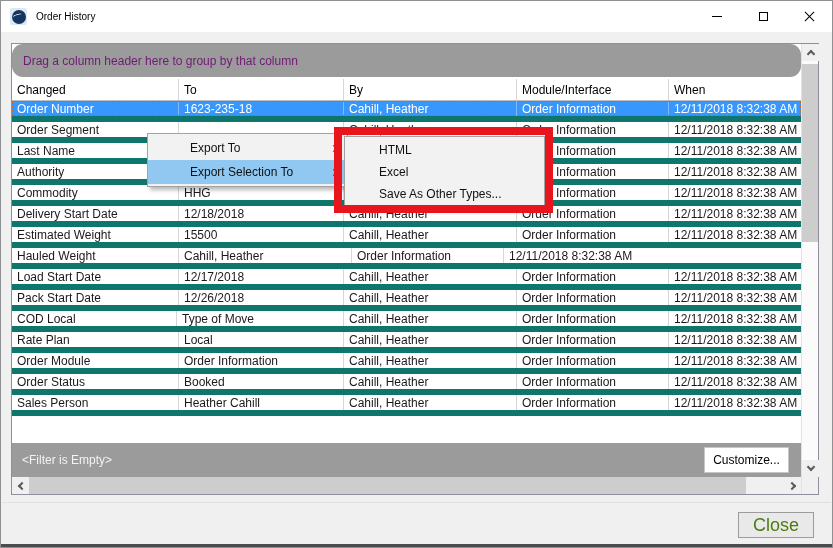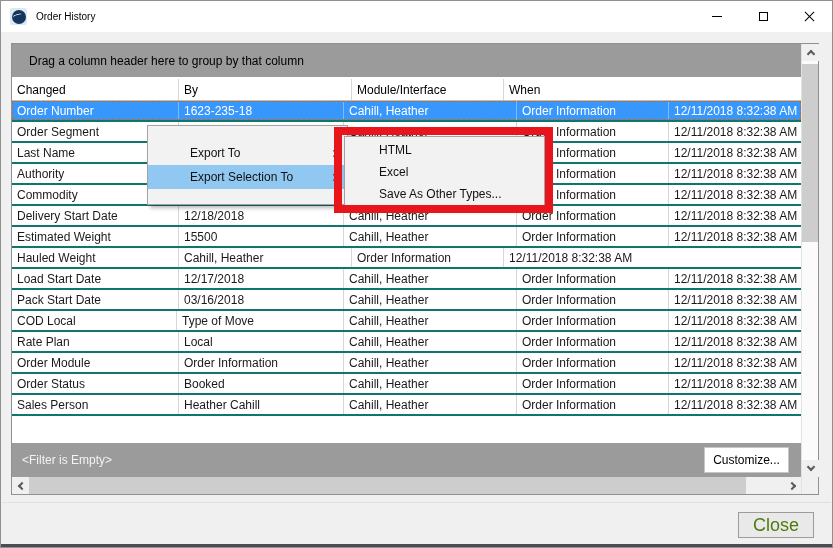--- a/index.html
+++ b/index.html
@@ -55,38 +55,38 @@
 
   
   .grid-panel {
     position:absolute; left:10px; top:42px; width:808px; height:452px;
     background:#ffffff; border:1px solid #8d9199;
     display:flex; flex-direction:row;
   }
   .grid-main { flex:1 1 auto; display:flex; flex-direction:column; min-width:0; }
 
   .group-bar {
-    height:33px; background:var(--bar-gray); color:#000000;
-    font-size:12px; display:flex; align-items:center; padding-left:17px;
-    margin-bottom:2px; flex:0 0 auto;
+    height:33px; background:var(--bar-gray); color:#701a75;
+    font-size:12px; display:flex; align-items:center; padding-left:11px;
+    margin-bottom:2px; flex:0 0 auto;border-radius:11px;
   }
   .header-row {
     height:22px; display:flex; flex:0 0 auto; background:#fff;
     border-bottom:1px solid #bcbcbc;
   }
   .header-cell {
     font-size:12px; color:#000; padding-left:5px; display:flex; align-items:center;
     border-right:1px solid #d6d6d6; overflow:hidden; white-space:nowrap;
   }
   .col0{width:167px;flex:0 0 auto;} .col1{width:165px;flex:0 0 auto;}
   .col2{width:173px;flex:0 0 auto;} .col3{width:152px;flex:0 0 auto;}
   .col4{flex:1 1 auto; border-right:none !important;}
 
   .grid-rows { flex:0 0 auto; }
-  .grid-row { height:21px; display:flex; border-bottom:2px solid #0f766e; background:#fff; position:relative; }
+  .grid-row { height:21px; display:flex; border-bottom:6px solid #0f766e; background:#fff; position:relative; }
   .grid-row .cell {
     font-size:12px; color:#1a1a1a; padding-left:5px; display:flex; align-items:center;
     border-right:1px solid #d6d6d6; overflow:hidden; white-space:nowrap;
   }
   .grid-row.selected { background:var(--sel-blue); }
   .grid-row.selected .cell { color:#ffffff; border-right-color:rgba(255,255,255,.35); }
   .grid-row.selected::after {
     content:""; position:absolute; inset:0; border:1px dashed #c96a1b; pointer-events:none;
   }
 
@@ -120,24 +120,24 @@
   .vscrollbar {
     width:17px; flex:0 0 auto; background:#fbfbfb; border-left:1px solid #e2e2e2;
     display:flex; flex-direction:column;
   }
   .v-track { flex:1 1 auto; position:relative; background:#fbfbfb; }
   .v-thumb { position:absolute; left:0; right:0; top:3px; height:178px; background:#cdcdcd; }
   .v-corner { height:17px; background:#f0f0f0; flex:0 0 auto; }
 
   
   .context-menu {
-    position:absolute; left:146px; top:124px; width:201px;
+    position:absolute; left:146px; top:132px; width:201px;
     background:#f2f2f2; border:1px solid #a3a3a3;
     box-shadow:3px 3px 4px rgba(0,0,0,.28);
-    z-index:10; padding:15px 0;
+    z-index:10; padding:2px 0;
   }
   .menu-item {
     height:24px; display:flex; align-items:center; padding-left:42px;
     font-size:12px; color:#111; position:relative;
   }
   .menu-item.highlighted { background:var(--menu-hl); }
   .menu-chev {
     position:absolute; right:11px; width:5px; height:5px;
     border-left:1.5px solid #444; border-bottom:1.5px solid #444;
     transform:rotate(-135deg);
@@ -189,20 +189,21 @@
     </div>
   </div>
 
   <div class="grid-panel">
     <div class="grid-main">
       <div class="group-bar">
         <span>Drag a column header here to group by that column</span>
       </div>
       <div class="header-row">
           <div class="header-cell col0">Changed</div>
+          <div class="header-cell col1">To</div>
           <div class="header-cell col2">By</div>
           <div class="header-cell col3">Module/Interface</div>
           <div class="header-cell col4">When</div>
         </div>
       <div class="grid-rows">
           <div class="grid-row selected">
             <div class="cell col0">Order Number</div>
             <div class="cell col1">1623-235-18</div>
             <div class="cell col2">Cahill, Heather</div>
             <div class="cell col3">Order Information</div>
@@ -258,21 +259,21 @@
           </div>
           <div class="grid-row">
             <div class="cell col0">Load Start Date</div>
             <div class="cell col1">12/17/2018</div>
             <div class="cell col2">Cahill, Heather</div>
             <div class="cell col3">Order Information</div>
             <div class="cell col4">12/11/2018 8:32:38 AM</div>
           </div>
           <div class="grid-row">
             <div class="cell col0">Pack Start Date</div>
-            <div class="cell col1">03/16/2018</div>
+            <div class="cell col1">12/26/2018</div>
             <div class="cell col2">Cahill, Heather</div>
             <div class="cell col3">Order Information</div>
             <div class="cell col4">12/11/2018 8:32:38 AM</div>
           </div>
           <div class="grid-row">
             <div class="cell col1">COD Local</div>
             <div class="cell col0">Type of Move</div>
             <div class="cell col2">Cahill, Heather</div>
             <div class="cell col3">Order Information</div>
             <div class="cell col4">12/11/2018 8:32:38 AM</div>

